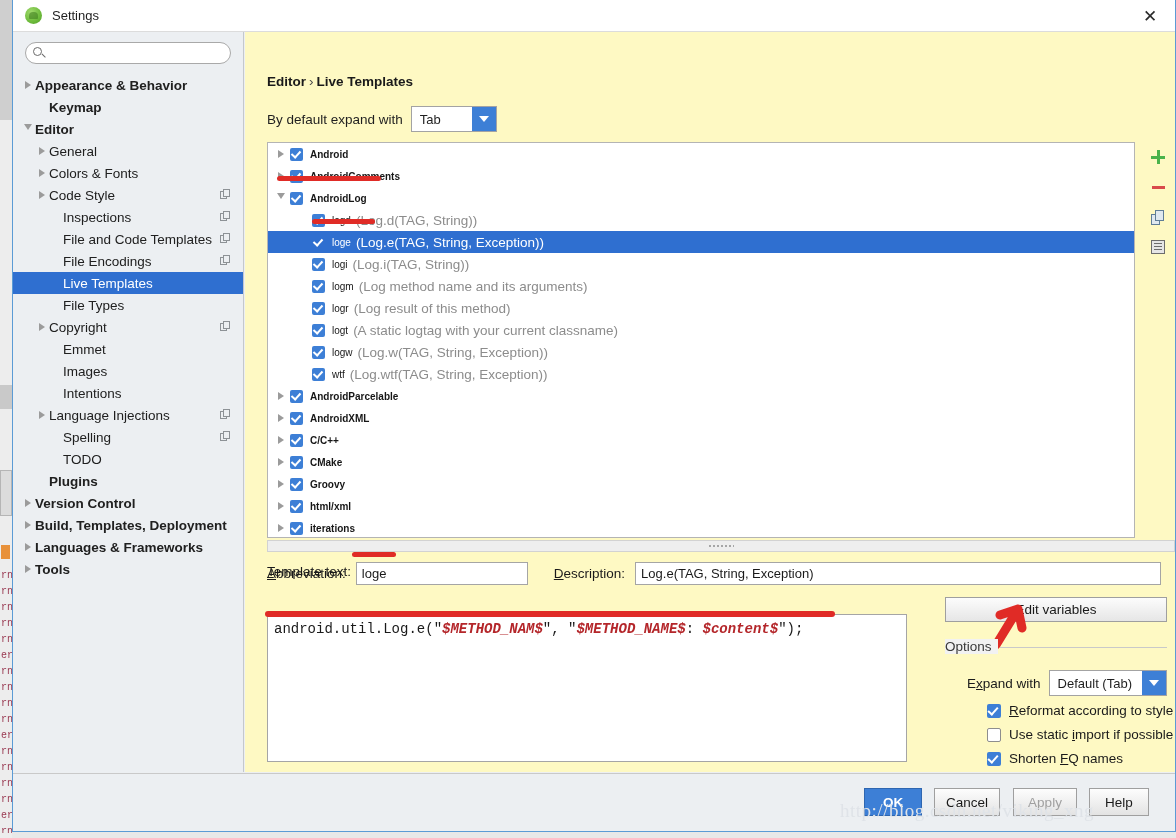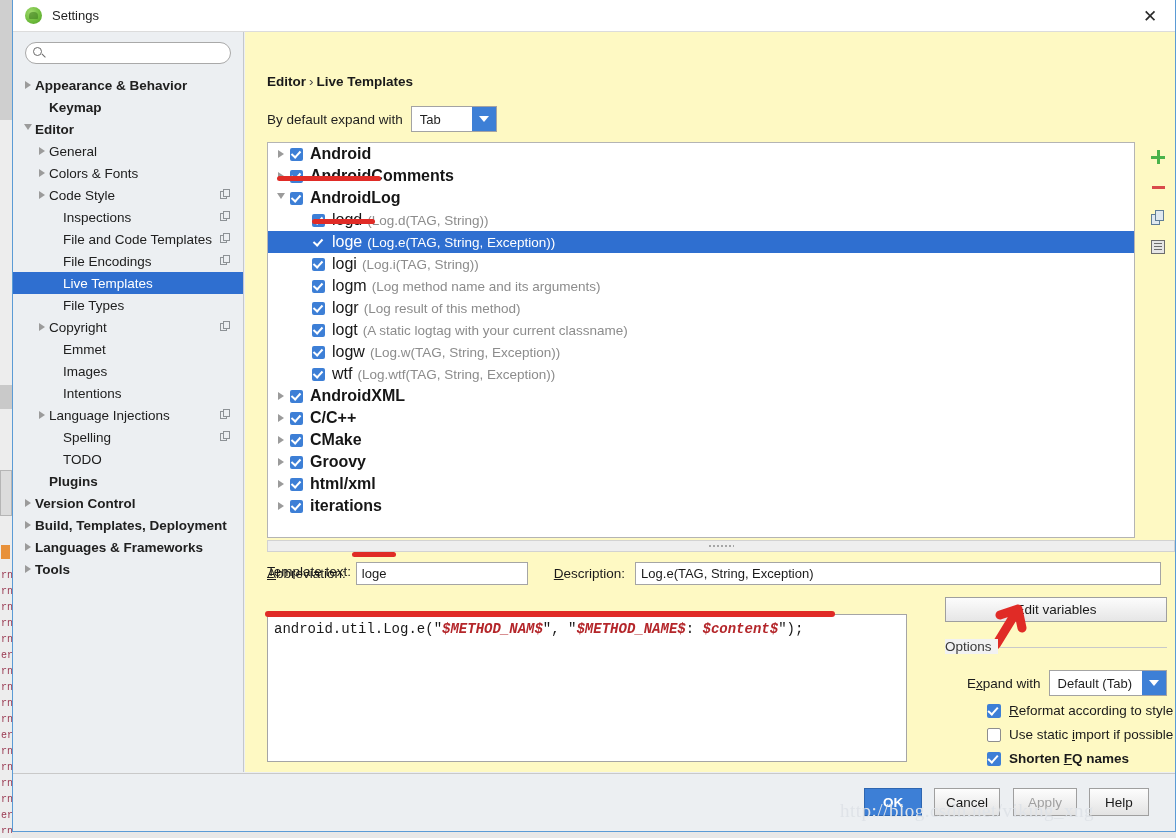--- a/index.html
+++ b/index.html
@@ -94,21 +94,21 @@
   .tpl-panel { position:absolute; left:22px; top:110px; width:868px; height:396px;
     background:#ffffff; border:1px solid #b4b4b4; overflow:hidden; }
   .trow2 { height:22px; display:flex; align-items:center; white-space:nowrap; }
   .trow2.sel2 { background:#2f6fd0; }
   .exp { width:18px; flex:none; display:flex; align-items:center; justify-content:center; }
   .cb { width:13px; height:13px; border-radius:2px; background:#3d7fd6; position:relative; flex:none; }
   .cb::after { content:""; position:absolute; left:3px; top:1px; width:4px; height:7px;
     border:solid #ffffff; border-width:0 2px 2px 0; transform:rotate(42deg); }
   .cb.plain { background:transparent; }
   .cb.plain::after { border-color:#ffffff; }
-  .tname { font-weight:bold; color:#161616; font-size:16px; margin-left:7px; }
+  .tname { font-weight:bold; color:#161616; font-size:10px; margin-left:7px; }
   .tname.norm { font-weight:normal; }
   .tdesc { color:#8c8c8c; font-size:13.5px; margin-left:5px; }
   .sel2 .tname, .sel2 .tdesc { color:#ffffff; }
 
   
   .tbar { position:absolute; left:896px; top:110px; width:34px; height:396px; }
   .tbtn { width:34px; height:30px; display:flex; align-items:center; justify-content:center; cursor:pointer; }
   .ic-plus { position:relative; width:14px; height:14px; }
   .ic-plus::before,.ic-plus::after{content:"";position:absolute;background:#4bb34b;}
   .ic-plus::before{left:6px;top:0;width:3px;height:14px;}
@@ -447,20 +447,27 @@
                 <span class="exp"></span>
                 <span class="cb"></span>
                 <span class="tname norm">wtf</span>
                 <span class="tdesc">(Log.wtf(TAG, String, Exception))</span>
               </div>
               <div class="trow2" style="padding-left: 4px;">
                 <span class="exp">
                   <i class="tri"></i>
                 </span>
                 <span class="cb"></span>
+                <span class="tname">AndroidParcelable</span>
+              </div>
+              <div class="trow2" style="padding-left: 4px;">
+                <span class="exp">
+                  <i class="tri"></i>
+                </span>
+                <span class="cb"></span>
                 <span class="tname">AndroidXML</span>
               </div>
               <div class="trow2" style="padding-left: 4px;">
                 <span class="exp">
                   <i class="tri"></i>
                 </span>
                 <span class="cb"></span>
                 <span class="tname">C/C++</span>
               </div>
               <div class="trow2" style="padding-left: 4px;">
@@ -545,21 +552,21 @@
         </div>
 
         <div class="opt-cb-row" style="left:742px; top:671px;">
           <span class="ocb"></span>
           <span class="ocb-lbl"><u>R</u>eformat according to style</span>
         </div>
         <div class="opt-cb-row" style="left:742px; top:695px;">
           <span class="ocb off"></span>
           <span class="ocb-lbl">Use static <u>i</u>mport if possible</span>
         </div>
-        <div class="opt-cb-row" style="left:742px; top:719px;font-weight:bold;">
+        <div class="opt-cb-row" style="left:742px; top:719px;">
           <span class="ocb"></span>
           <span class="ocb-lbl">Shorten <u>F</u>Q names</span>
         </div>
       </div>
 
       <div class="btnbar">
         <div class="dbtn primary" style="left:851px; width:58px;">OK</div>
         <div class="dbtn" style="left:921px; width:66px;">Cancel</div>
         <div class="dbtn disabled" style="left:1000px; width:64px;">Apply</div>
         <div class="dbtn" style="left:1076px; width:60px;">Help</div>

